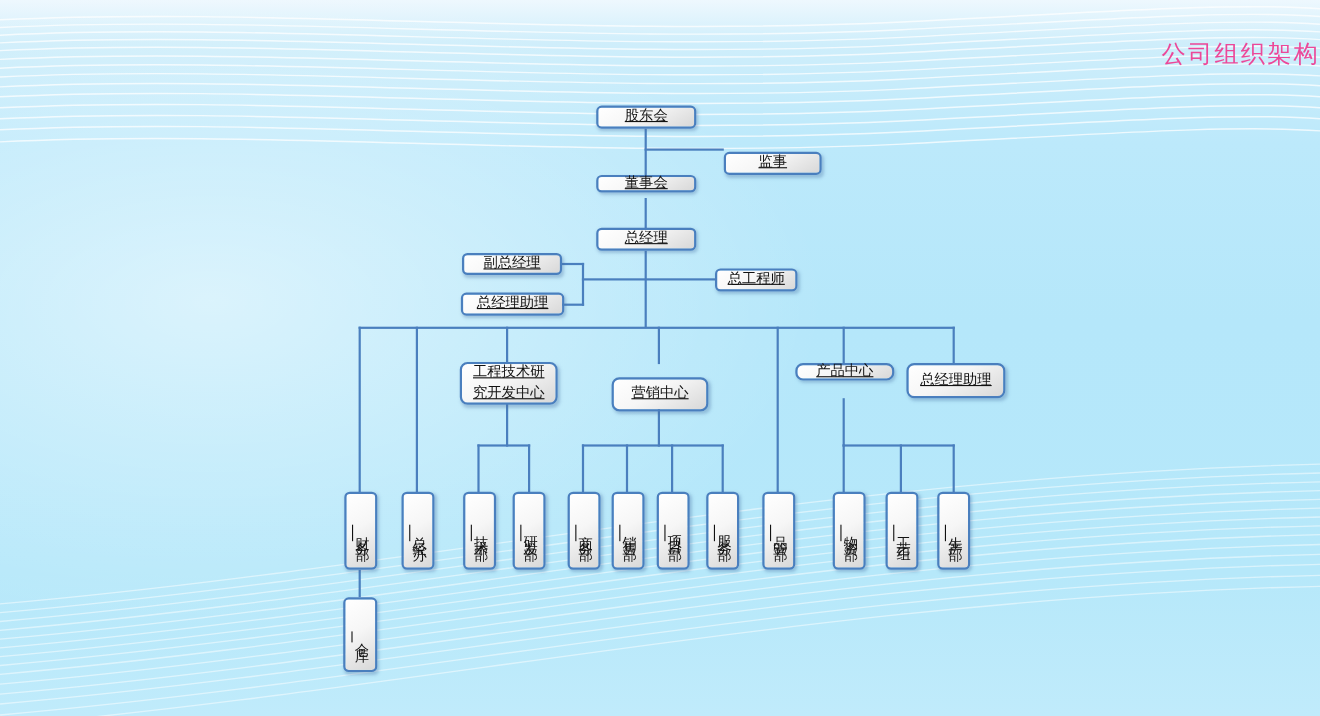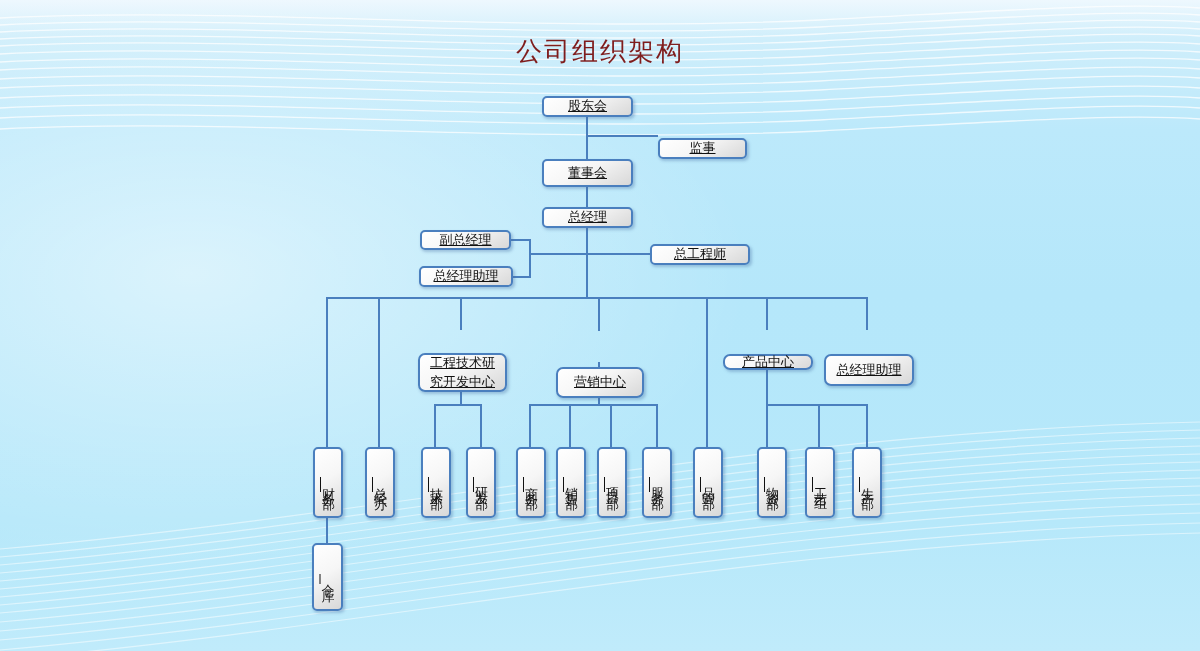--- a/index.html
+++ b/index.html
@@ -5,34 +5,34 @@
   html,body{margin:0;padding:0;}
   body{
     width:1200px;height:651px;position:relative;overflow:hidden;
     font-family:"DejaVu Sans","Liberation Sans",sans-serif;
     background:
       radial-gradient(900px 480px at 16% 42%, rgba(255,255,255,0.50), rgba(255,255,255,0) 62%),
       linear-gradient(180deg,#eef8fe 0%,#cfeefb 6%,#bce9fb 20%,#b5e7fa 45%,#b6e8fa 80%,#c0ebfb 100%);
   }
   .bg-waves{position:absolute;left:0;top:0;width:1200px;height:651px;pointer-events:none;}
   .title{
-    position:absolute;left:0;top:34px;width:1200px;text-align:center;
-    font-size:26px;letter-spacing:2px;color:#7f1d1d;font-weight:400;
+    position:absolute;left:0;top:34px;width:1200px;text-align:right;
+    font-size:22px;letter-spacing:2px;color:#ec4899;font-weight:400;
   }
   .ln{position:absolute;background:#4a7fbe;}
   .hnode,.vnode{
     position:absolute;box-sizing:border-box;
     border:2px solid #4a7fbe;border-radius:5px;
     background:linear-gradient(150deg,#ffffff 0%,#f6f6f6 45%,#d8d8d8 100%);
     box-shadow:1.5px 2px 3px rgba(70,110,160,0.35);
     color:#111;font-size:13px;
     display:flex;align-items:center;justify-content:center;text-decoration:underline;
   }
   .hnode{white-space:pre-line;text-align:center;line-height:1.4;}
-  .hnode.mid{border-radius:7px;margin-top:24px;}
+  .hnode.mid{border-radius:7px;}
   .vnode{
     writing-mode:vertical-rl;text-orientation:upright;letter-spacing:5px;
     padding-top:4px;
   }
 </style>
 </head>
 <body>
 
 <svg class="bg-waves" viewBox="0 0 1200 651" xmlns="http://www.w3.org/2000/svg">
   <defs>
@@ -105,25 +105,25 @@
   <div class="ln" style="left:766px;top:362px;width:2px;height:44px"></div>
   <div class="ln" style="left:766px;top:404px;width:102px;height:2px"></div>
   <div class="ln" style="left:766px;top:404px;width:2px;height:44px"></div>
   <div class="ln" style="left:818px;top:404px;width:2px;height:44px"></div>
   <div class="ln" style="left:866px;top:404px;width:2px;height:44px"></div>
   <div class="ln" style="left:866px;top:297px;width:2px;height:33px"></div>
   <div class="ln" style="left:326px;top:518px;width:2px;height:25px"></div>
 
   <div class="hnode" style="left:542px;top:96px;width:91px;height:21px">股东会</div>
   <div class="hnode" style="left:658px;top:138px;width:89px;height:21px">监事</div>
-  <div class="hnode" style="left:542px;top:159px;width:91px;height:28px">董事会</div>
+  <div class="hnode" style="left:542px;top:159px;width:91px;height:16px">董事会</div>
   <div class="hnode" style="left:542px;top:207px;width:91px;height:21px">总经理</div>
   <div class="hnode" style="left:420px;top:230px;width:91px;height:20px">副总经理</div>
   <div class="hnode" style="left:419px;top:266px;width:94px;height:21px">总经理助理</div>
-  <div class="hnode" style="left:650px;top:244px;width:100px;height:21px">总工程师</div>
+  <div class="hnode" style="left:650px;top:244px;width:75px;height:21px">总工程师</div>
 
   <div class="hnode mid" style="left:418px;top:329px;width:89px;height:39px">工程技术研
 究开发中心</div>
   <div class="hnode mid" style="left:556px;top:343px;width:88px;height:31px">营销中心</div>
   <div class="hnode mid" style="left:723px;top:330px;width:90px;height:16px">产品中心</div>
   <div class="hnode mid" style="left:824px;top:330px;width:90px;height:32px">总经理助理</div>
 
   <div class="vnode" style="left:313px;top:447px;width:30px;height:71px">财务部</div>
   <div class="vnode" style="left:365px;top:447px;width:30px;height:71px">总经办</div>
   <div class="vnode" style="left:421px;top:447px;width:30px;height:71px">技术部</div>

